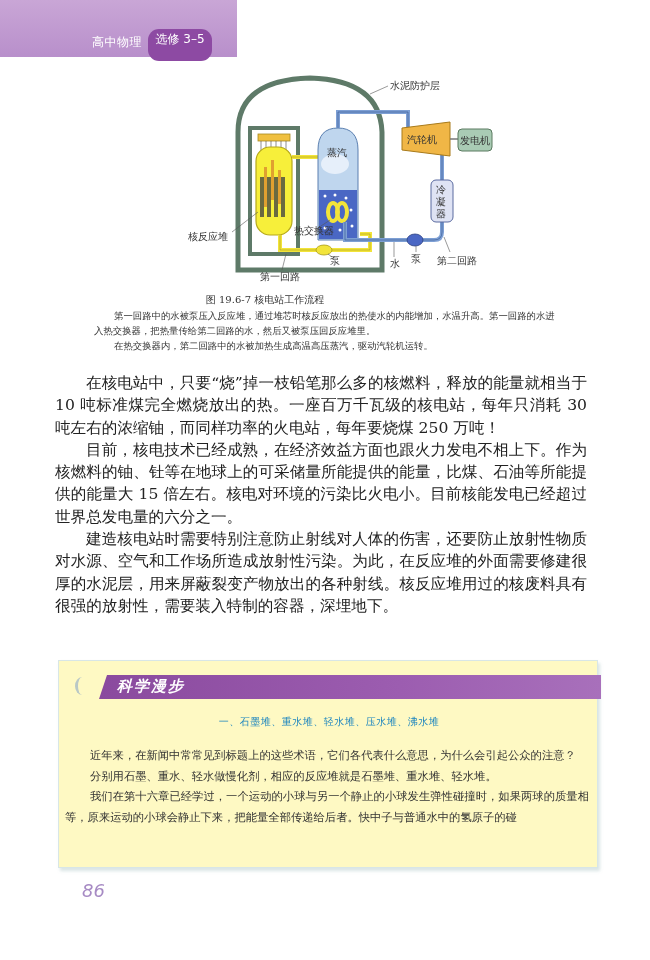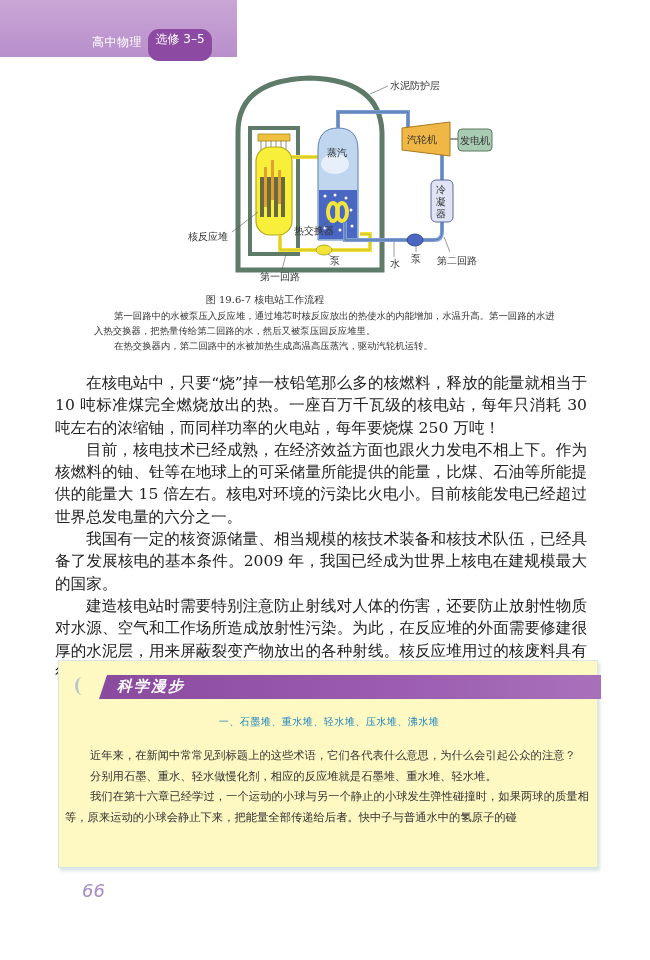--- a/index.html
+++ b/index.html
@@ -186,30 +186,29 @@
 
 <div class="caption-title">图 19.6-7  核电站工作流程</div>
 <div class="caption-body">
   <p>第一回路中的水被泵压入反应堆，通过堆芯时核反应放出的热使水的内能增加，水温升高。第一回路的水进入热交换器，把热量传给第二回路的水，然后又被泵压回反应堆里。</p>
   <p>在热交换器内，第二回路中的水被加热生成高温高压蒸汽，驱动汽轮机运转。</p>
 </div>
 
 <div class="body-text">
   <p>在核电站中，只要“烧”掉一枝铅笔那么多的核燃料，释放的能量就相当于 10 吨标准煤完全燃烧放出的热。一座百万千瓦级的核电站，每年只消耗 30 吨左右的浓缩铀，而同样功率的火电站，每年要烧煤 250 万吨！</p>
   <p>目前，核电技术已经成熟，在经济效益方面也跟火力发电不相上下。作为核燃料的铀、钍等在地球上的可采储量所能提供的能量，比煤、石油等所能提供的能量大 15 倍左右。核电对环境的污染比火电小。目前核能发电已经超过世界总发电量的六分之一。</p>
-  <p>我国有一定的核资源储量、相当规模的核技术装备和核技术队伍，已经具备了发展核电的基本条件。2009 年，我国已经成为世界上核电在建规模最大的国家。</p>
   <p>建造核电站时需要特别注意防止射线对人体的伤害，还要防止放射性物质对水源、空气和工作场所造成放射性污染。为此，在反应堆的外面需要修建很厚的水泥层，用来屏蔽裂变产物放出的各种射线。核反应堆用过的核废料具有很强的放射性，需要装入特制的容器，深埋地下。</p>
 </div>
 
 <div class="info-box">
   <span class="info-moon"></span>
   <div class="info-banner">
     <span class="info-banner-text">科学漫步</span>
   </div>
   <div class="info-heading">一、石墨堆、重水堆、轻水堆、压水堆、沸水堆</div>
   <div class="info-body">
     <p>近年来，在新闻中常常见到标题上的这些术语，它们各代表什么意思，为什么会引起公众的注意？</p>
     <p>分别用石墨、重水、轻水做慢化剂，相应的反应堆就是石墨堆、重水堆、轻水堆。</p>
     <p>我们在第十六章已经学过，一个运动的小球与另一个静止的小球发生弹性碰撞时，如果两球的质量相等，原来运动的小球会静止下来，把能量全部传递给后者。快中子与普通水中的氢原子的碰</p>
   </div>
 </div>
 
-<div class="page-number">66</div>
+<div class="page-number">86</div>
 
 </body></html>

